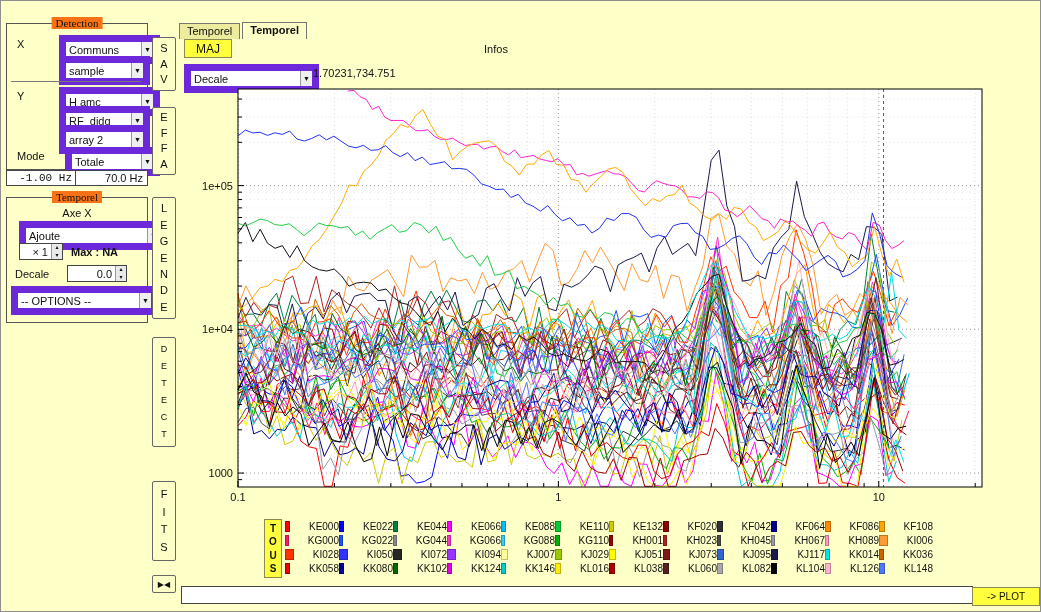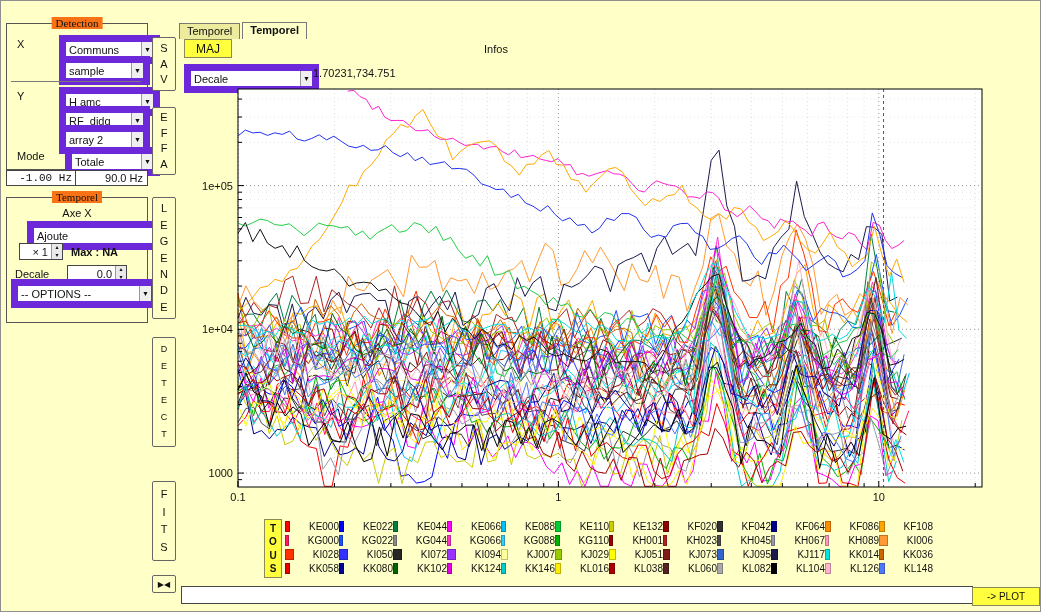--- a/index.html
+++ b/index.html
@@ -90,48 +90,48 @@
     <div class="combo" style="left:58px;top:123px;width:78px;">
       <span>Totale</span>
       <span class="carrow">▼</span>
     </div>
   </div>
 
   <div class="entry" style="left:5px;top:169px;width:61px;height:14px;font-family:Liberation Mono, monospace;">
     <span>-1.00 Hz</span>
   </div>
   <div class="entry" style="left:74px;top:169px;width:63px;height:14px;">
-    <span>90.0 Hz</span>
+    <span>70.0 Hz</span>
   </div>
 
   <div class="fieldset" style="left:5px;top:196px;width:140px;height:124px;">
     <span class="legend">Temporel</span>
     <span class="slabel" style="left:50%;transform:translateX(-50%);top:9px;">Axe X</span>
-    <div class="combo" style="left:20px;top:23px;width:130px;">
+    <div class="combo" style="left:12px;top:23px;width:130px;">
       <span>Ajoute</span>
       <span class="carrow">▼</span>
     </div>
     <div class="spin" style="left:12px;top:45px;width:42px;">
       <span class="val">× 1</span>
       <span class="arrows">
           <div>▴</div>
           <div>▾</div>
         </span>
     </div>
     <span class="slabel" style="left:64px;top:48px;font-weight:bold;">Max : NA</span>
     <span class="slabel" style="left:8px;top:70px;">Decale</span>
     <div class="spin" style="left:60px;top:67px;width:58px;">
       <span class="val">0.0</span>
       <span class="arrows">
           <div>▴</div>
           <div>▾</div>
         </span>
     </div>
     <div class="hline" style="left:4px;top:90px;width:130px;"></div>
-    <div class="combo" style="left:4px;top:81px;width:130px;">
+    <div class="combo" style="left:4px;top:88px;width:130px;">
       <span>-- OPTIONS --</span>
       <span class="carrow">▼</span>
     </div>
   </div>
 
   <div class="vbtn" style="top:36px;height:52px;">
       <div>S</div>
       <div>A</div>
       <div>V</div>
     </div>

